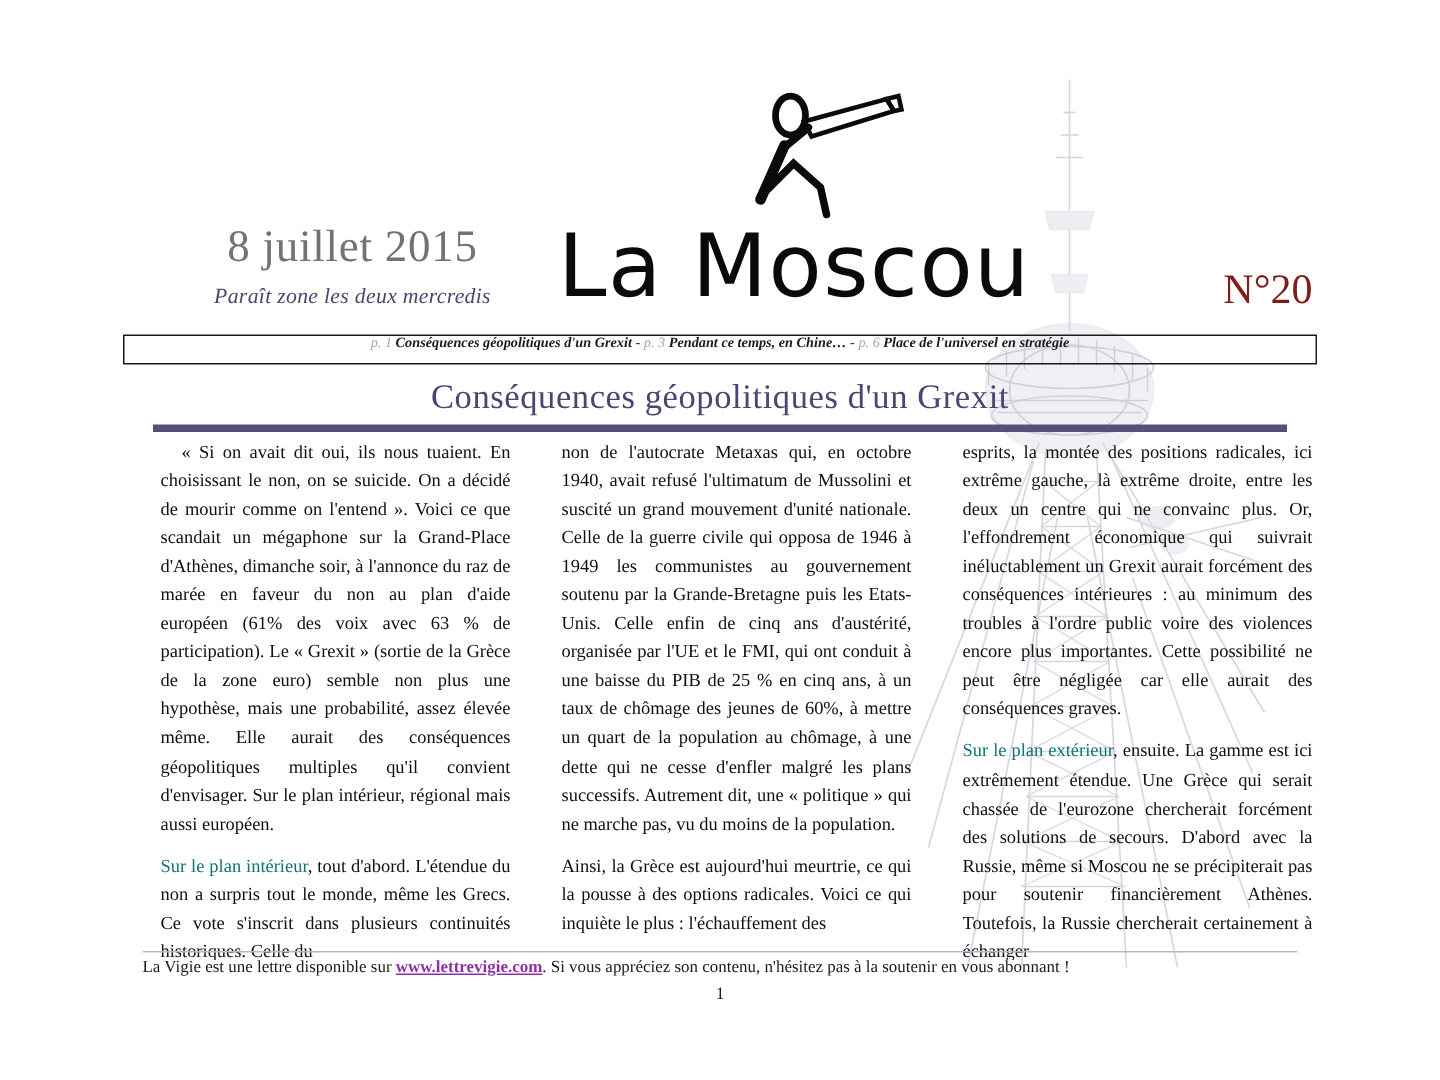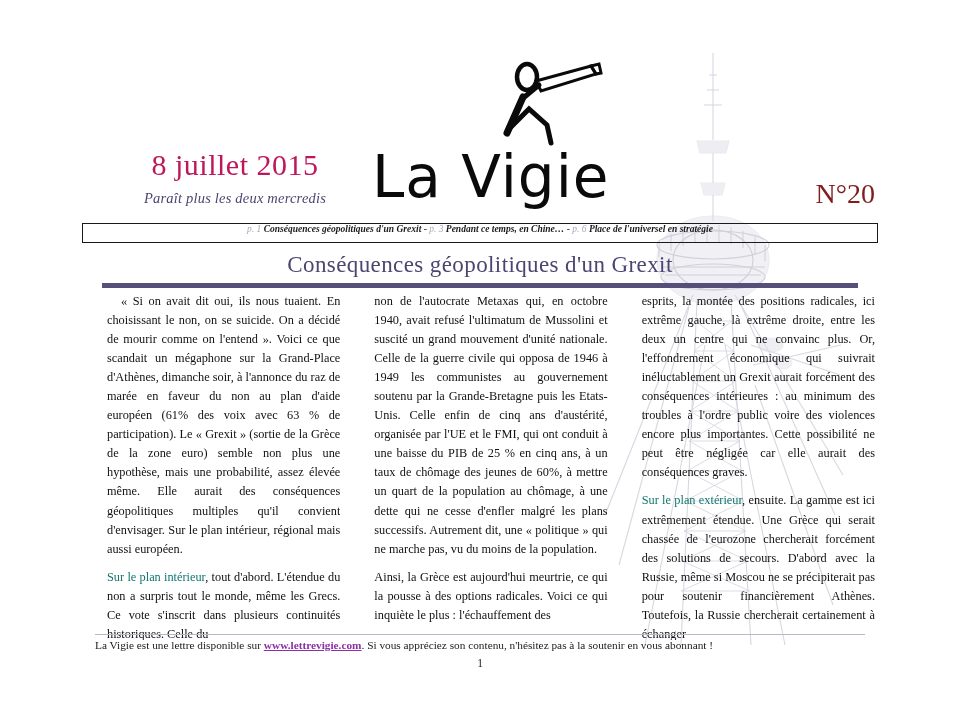--- a/index.html
+++ b/index.html
@@ -21,21 +21,21 @@
     z-index:0;
   }
 
   
   .masthead {
     position:absolute; left:0; top:140px; width:960px; height:85px;
     z-index:2;
   }
   .date-block { position:absolute; left:100px; top:8px; width:270px; text-align:center; }
   .date {
-    font-size:30px; color:#be185d; letter-spacing:0.5px;
+    font-size:30px; color:#737373; letter-spacing:0.5px;
     font-family:"Liberation Serif", serif;
   }
   .subtitle {
     margin-top:8px; font-size:14.5px; font-style:italic; color:#4b4670;
     font-family:"Liberation Serif", serif; letter-spacing:0.2px;
   }
   .issue {
     position:absolute; right:85px; top:38px;
     font-size:28px; color:#7f1d1d;
     font-family:"Liberation Serif", serif;
@@ -206,42 +206,42 @@
       <line x1="200" y1="600" x2="140" y2="300"></line>
 
       <ellipse cx="186" cy="300" rx="12" ry="7" fill="#8b87a8" opacity="0.5"></ellipse>
       <ellipse cx="198" cy="318" rx="9" ry="6" fill="#8b87a8" opacity="0.45"></ellipse>
     </g>
   </svg>
 
   <div class="masthead">
     <div class="date-block">
       <div class="date">8 juillet 2015</div>
-      <div class="subtitle">Paraît plus les deux mercredis</div>
+      <div class="subtitle">Paraît zone les deux mercredis</div>
     </div>
     <div class="issue">N°20</div>
   </div>
 
   <div class="logo-wrap">
     <svg class="logo-art" width="120" height="110" viewBox="0 0 120 110">
       <g fill="#0a0a0a">
 
         <ellipse cx="32" cy="22" rx="10" ry="13" fill="none" stroke="#0a0a0a" stroke-width="4.5"></ellipse>
 
         <path d="M41 26 L96 11 L101 19 L46 36 Z" fill="none" stroke="#0a0a0a" stroke-width="3"></path>
         <path d="M96 11 L104 9 L106 18 L101 19 Z" fill="none" stroke="#0a0a0a" stroke-width="3"></path>
 
         <path d="M27 44 L44 30" stroke="#0a0a0a" stroke-width="5" fill="none" stroke-linecap="round"></path>
 
         <path d="M28 42 L12 78" stroke="#0a0a0a" stroke-width="7" fill="none" stroke-linecap="round"></path>
 
         <path d="M16 72 L34 54 L52 70 L56 88" stroke="#0a0a0a" stroke-width="5" fill="none" stroke-linecap="round"></path>
       </g>
     </svg>
-    <div class="logo-text">La Vigie</div>
+    <div class="logo-text">La Moscou</div>
   </div>
 
 
   <div class="sombox">
     <div class="sombox-inner">
       <span class="pg">p. 1</span>
       <span class="ent">Conséquences géopolitiques d'un Grexit</span>
       <span class="dash">-</span>
       <span class="pg">p. 3</span>
       <span class="ent">Pendant ce temps, en Chine…</span>

